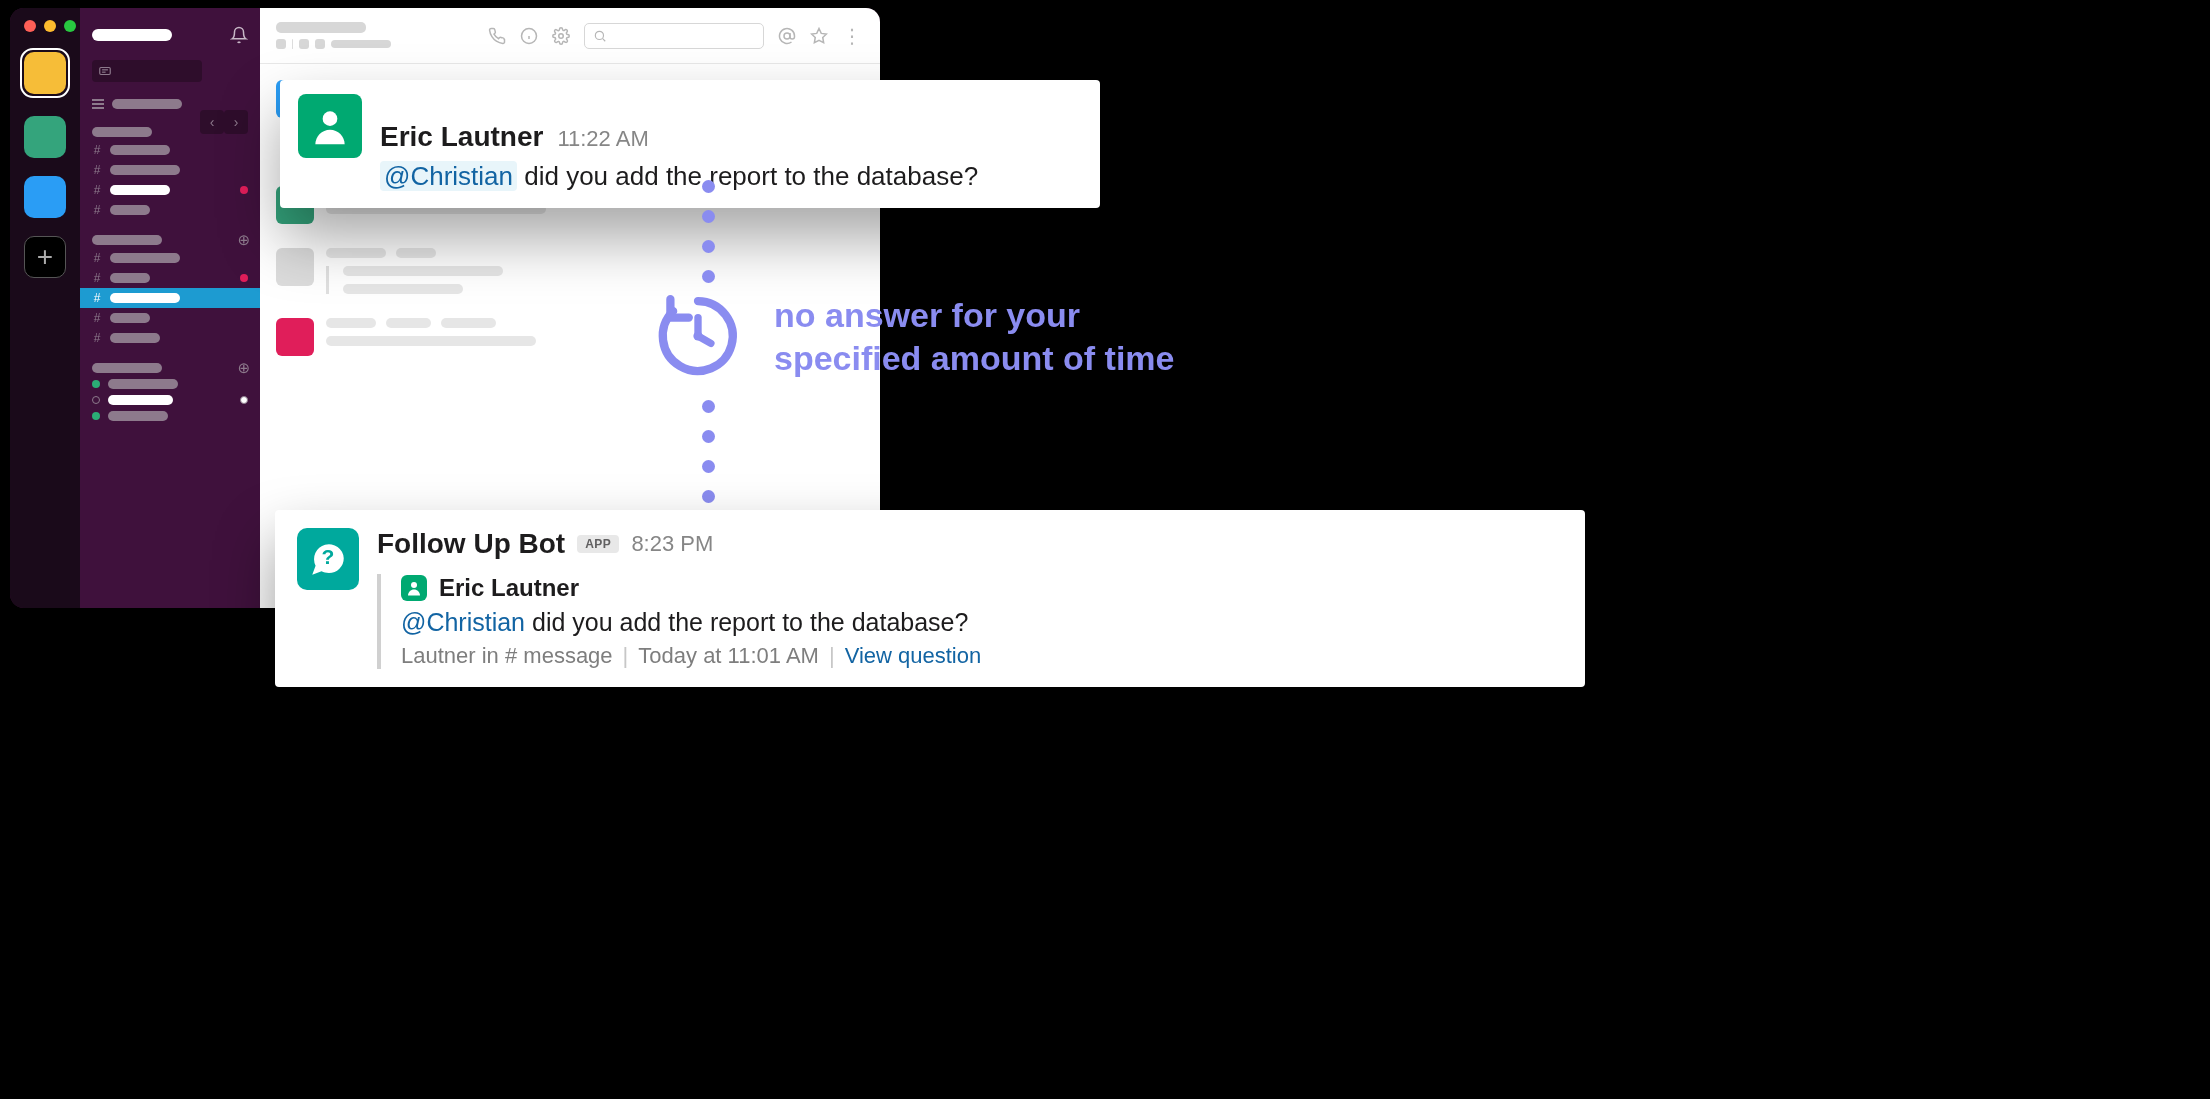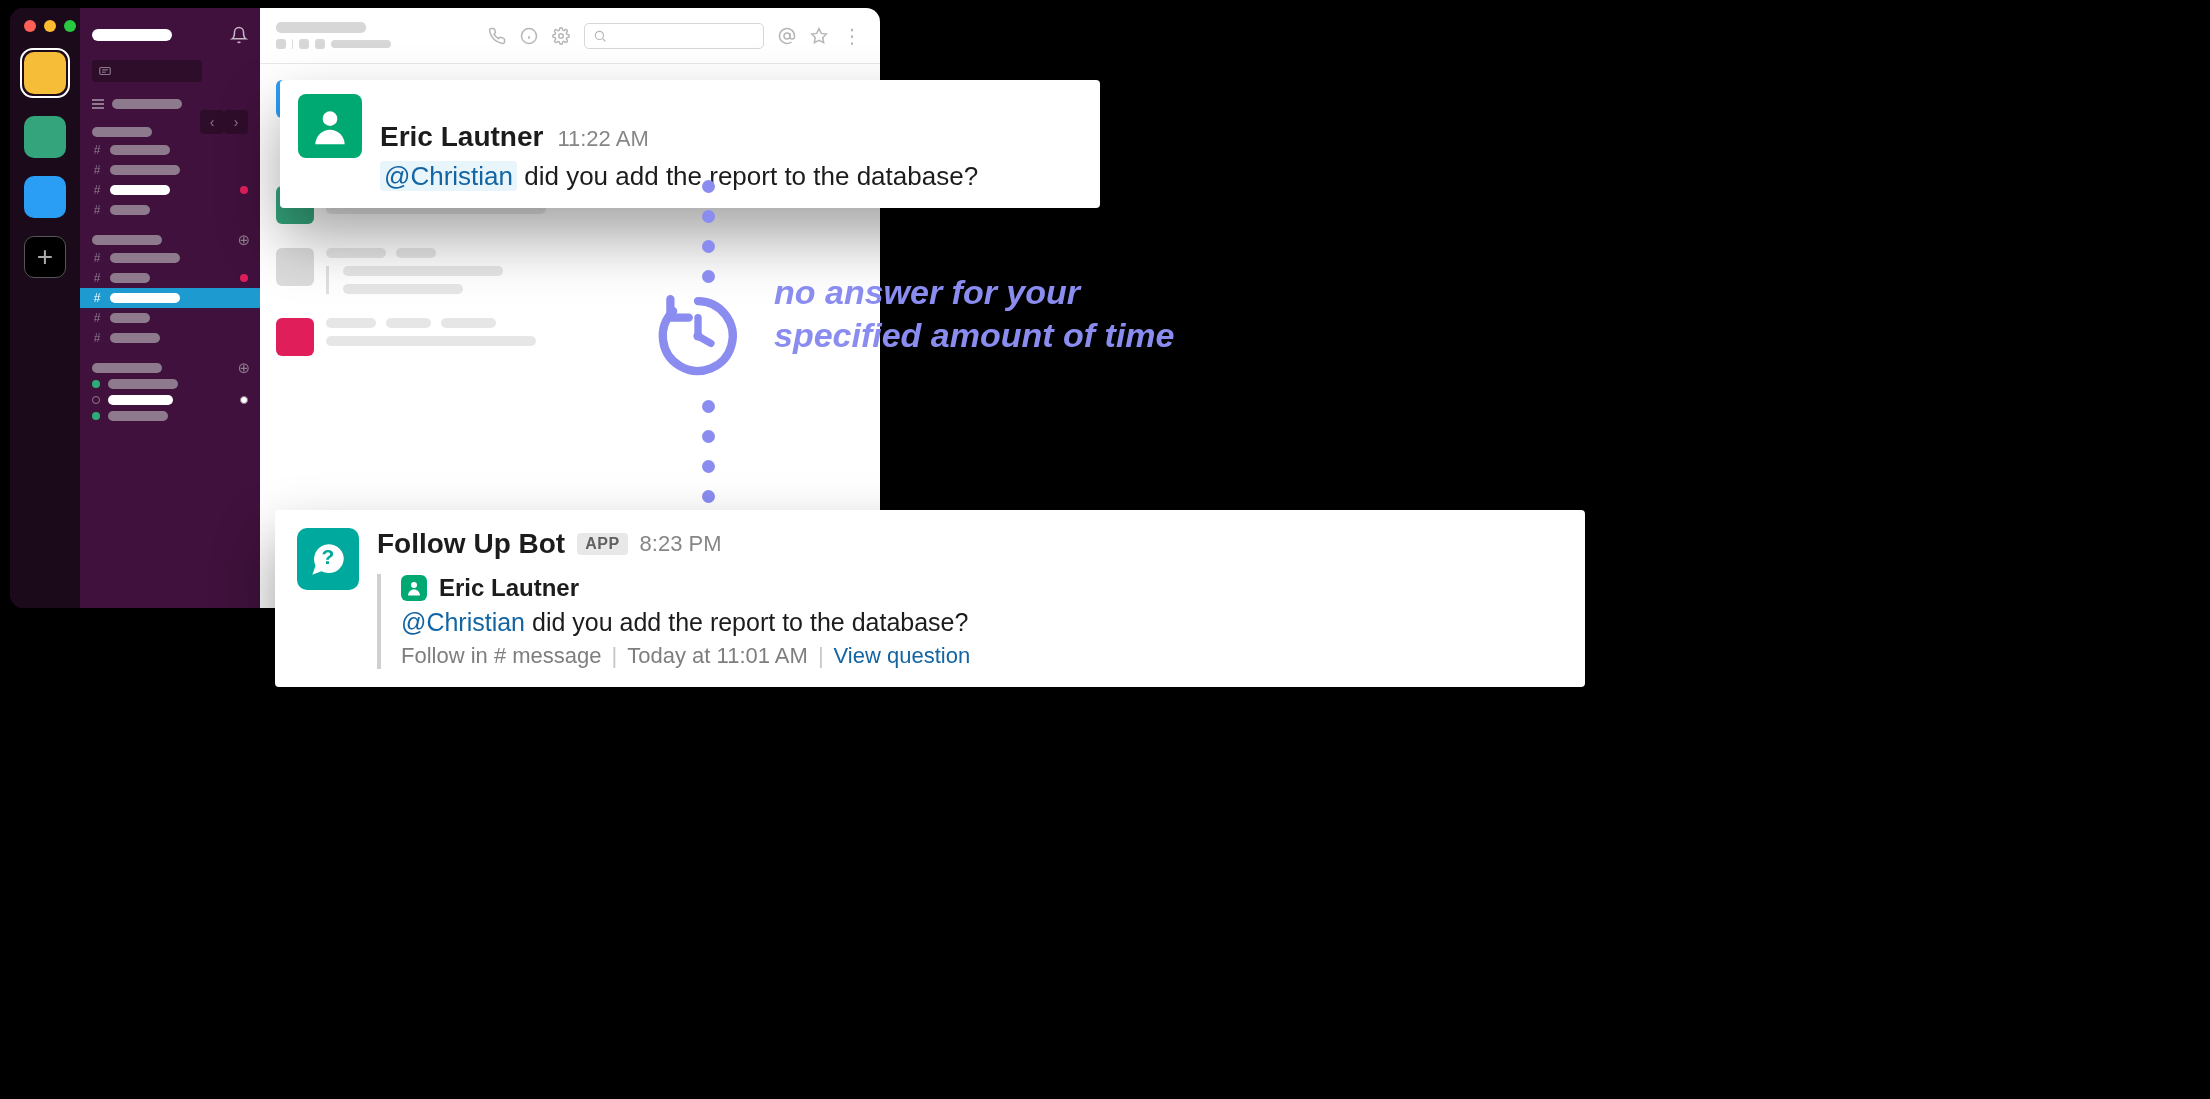--- a/index.html
+++ b/index.html
@@ -116,22 +116,22 @@
   .decor {
     position:absolute;
     left:672px; top:170px; width:500px; height:350px;
     pointer-events:none;
   }
   .decor .dot { position:absolute; width:13px;height:13px;border-radius:50%;background:#8a8cf0; left:30px;}
   .decor-clock {
     position:absolute; left:-20px; top:120px; width:92px;height:92px;
   }
   .decor-text {
-    position:absolute; left:102px; top:101px;
-    font-size:34px; font-style:italic; font-weight:600;
+    position:absolute; left:102px; top:124px;
+    font-size:34px; font-weight:600;
     color:#8a8cf0; line-height:1.25;
     white-space:pre;
   }
 
   
   .overlay-msg2 {
     position:absolute;
     left:275px; top:510px;
     width:1310px;
     background:#fff;
@@ -140,21 +140,21 @@
     padding:18px 22px;
   }
   .bot-row { display:flex; gap:18px; }
   .bot-avatar {
     width:62px;height:62px;border-radius:10px;background:#00a99d;
     display:flex;align-items:center;justify-content:center;flex-shrink:0;
   }
   .bot-avatar svg{width:42px;height:42px;fill:#fff;}
   .bot-head { display:flex; align-items:center; gap:12px; }
   .bot-name { font-size:28px; font-weight:800; color:#1d1c1d; }
-  .app-badge { background:#e8e8e8; color:#616061; font-size:16px; font-weight:700;
+  .app-badge { background:#e8e8e8; color:#616061; font-size:12px; font-weight:700;
                padding:2px 8px; border-radius:4px; letter-spacing:.5px;}
   .bot-time { font-size:22px; color:#868686; }
   .bot-text { font-size:25px; color:#1d1c1d; margin-top:8px; line-height:1.4;}
   .ff-badge { display:inline-flex; width:30px;height:30px;border-radius:6px;background:#a0a5ad;
               align-items:center;justify-content:center; vertical-align:-4px; margin-right:6px;}
   .ff-badge svg{width:20px;height:20px;fill:#fff;}
   .link { color:#1264a3; }
   .bold { font-weight:700; }
 
   .quote-block {
@@ -456,21 +456,21 @@
                 <circle cx="12" cy="8" r="4"></circle>
                 <path d="M4 22c0-4.4 3.6-8 8-8s8 3.6 8 8"></path>
               </svg>
           </div>
           <span class="qb-author">Eric Lautner</span>
         </div>
         <div class="qb-text">
           <span class="link">@Christian</span><span> did you add the report to the database?</span>
         </div>
         <div class="qb-meta">
-          <span><span>Follow in </span><span class="qb-hash"># message</span></span>
+          <span><span>Lautner in </span><span class="qb-hash"># message</span></span>
           <span class="sep">|</span>
           <span>Today at 11:01 AM</span>
           <span class="sep">|</span>
           <span class="link">View question</span>
         </div>
       </div>
     </div>
   </div>
 </div>
 

